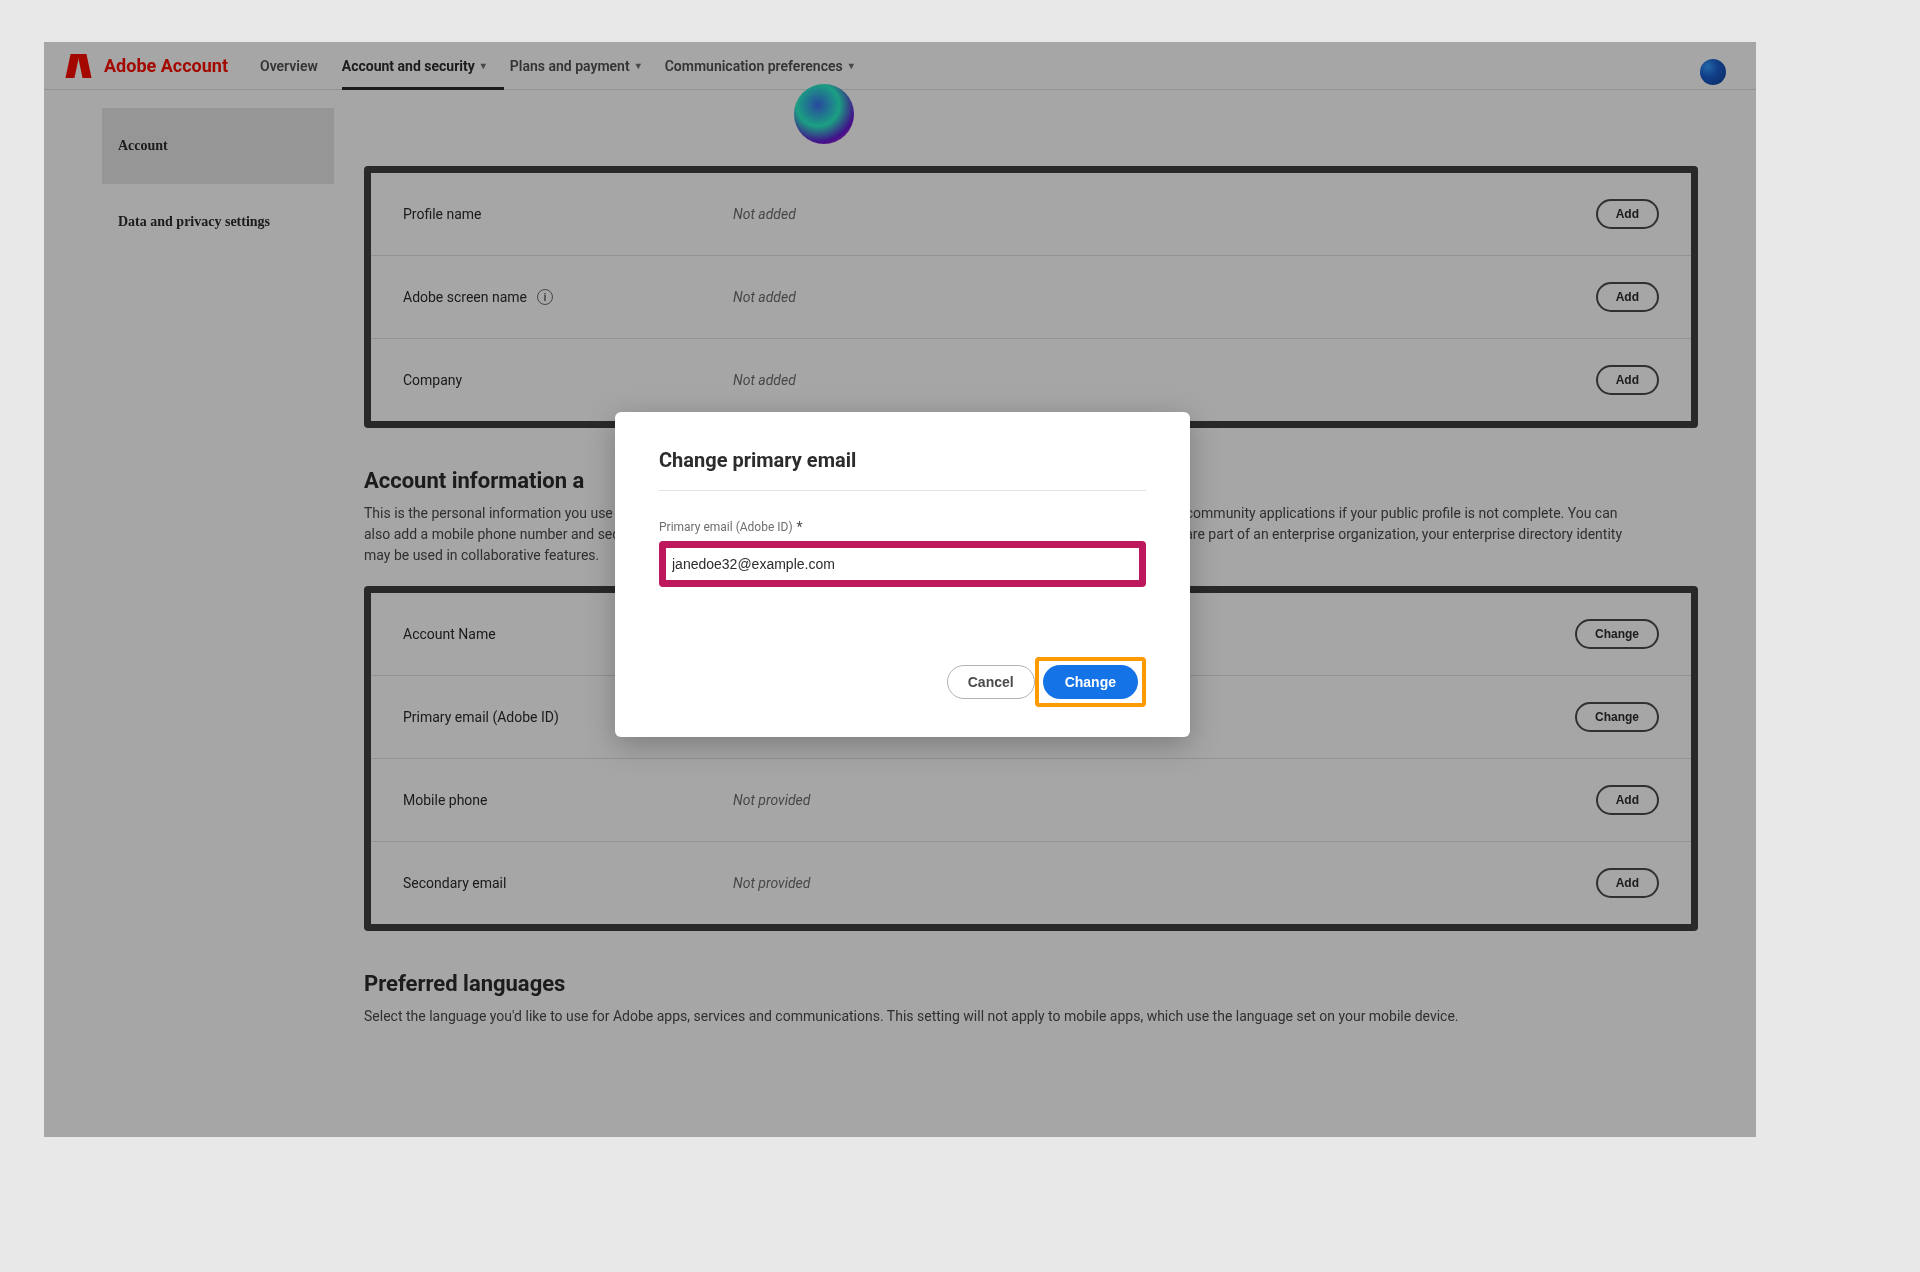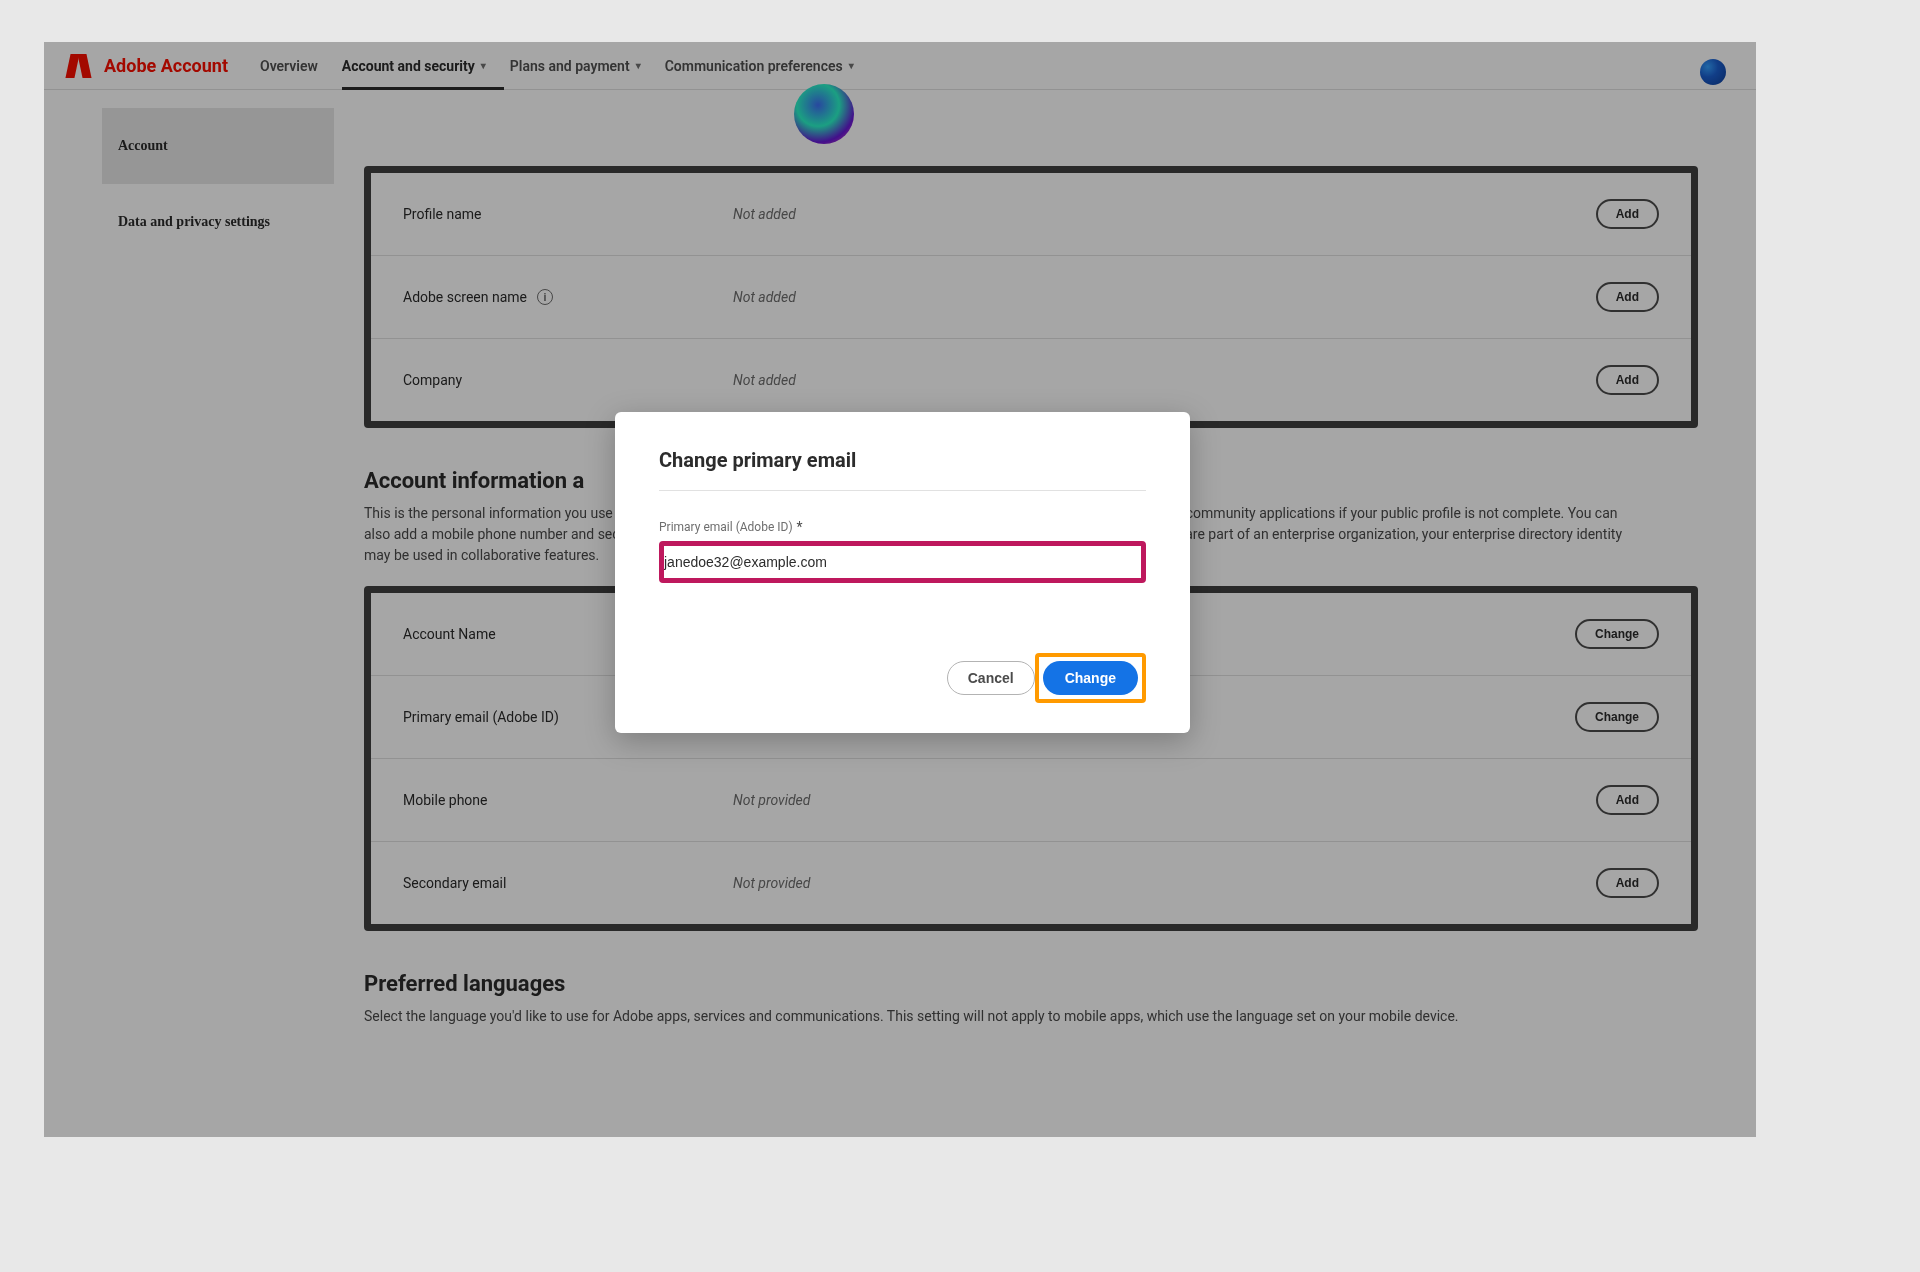--- a/index.html
+++ b/index.html
@@ -36,21 +36,21 @@
 .row-action { width: 100px; display: flex; justify-content: flex-end; }
 .pill { border: 2px solid #4b4b4b; border-radius: 18px; padding: 6px 18px; font-size: 12px; font-weight: 700; color: #2c2c2c; background: transparent; cursor: pointer; }
 .section-heading { font-size: 22px; font-weight: 700; color: #2c2c2c; margin: 40px 0 10px 0; }
 .section-desc { font-size: 14px; color: #4b4b4b; line-height: 1.5; margin-bottom: 20px; max-width: 1260px;}
 .info-icon { width: 16px; height: 16px; border: 1.5px solid #6e6e6e; border-radius: 50%; display: inline-flex; align-items: center; justify-content: center; font-size: 11px; color: #6e6e6e; font-style: normal; font-weight: 700;}
 .modal { position: absolute; z-index: 20; background: #fff; border-radius: 6px; box-shadow: 0 8px 30px rgba(0,0,0,0.25); width: 575px; left: 615px; top: 412px; padding: 36px 44px 30px 44px; }
 .modal-title { font-size: 20px; font-weight: 700; color: #2c2c2c; margin-bottom: 18px; }
 .modal-divider { border-top: 1px solid #e1e1e1; margin-bottom: 28px; }
 .field-label { font-size: 12px; color: #6e6e6e; margin-bottom: 6px; display: flex; align-items: center; gap: 4px;}
 .field-label .star { color: #4b4b4b; font-size: 14px;}
-.field-input { width: 100%; border: 5px solid #be185d; border-radius: 4px; padding: 8px 0; font-size: 14px; color: #2c2c2c; outline: none;}
+.field-input { width: 100%; border: 7px solid #be185d; border-radius: 4px; padding: 8px 6px; font-size: 14px; color: #2c2c2c; outline: none;}
 .modal-actions { display: flex; justify-content: flex-end; margin-top: 70px; align-items: center;}
 .btn-outline { border: 1.5px solid #b3b3b3; border-radius: 18px; padding: 8px 20px; font-size: 14px; font-weight: 600; color: #4b4b4b; background: #fff; cursor: pointer;}
 .btn-primary { border: none; border-radius: 18px; padding: 9px 22px; font-size: 14px; font-weight: 700; color: #fff; background: #1473e6; cursor: pointer;}
 .highlight-box { border: 4px solid #ff9a00; border-radius: 4px; padding: 4px; display: inline-flex;}
 </style>
 </head>
 <body>
 
 <div class="outer-frame">
   <div class="topnav">

